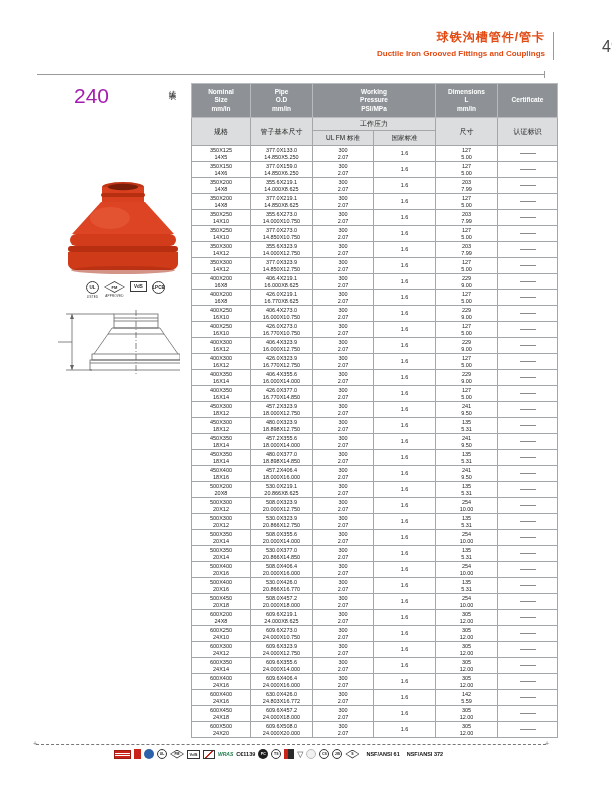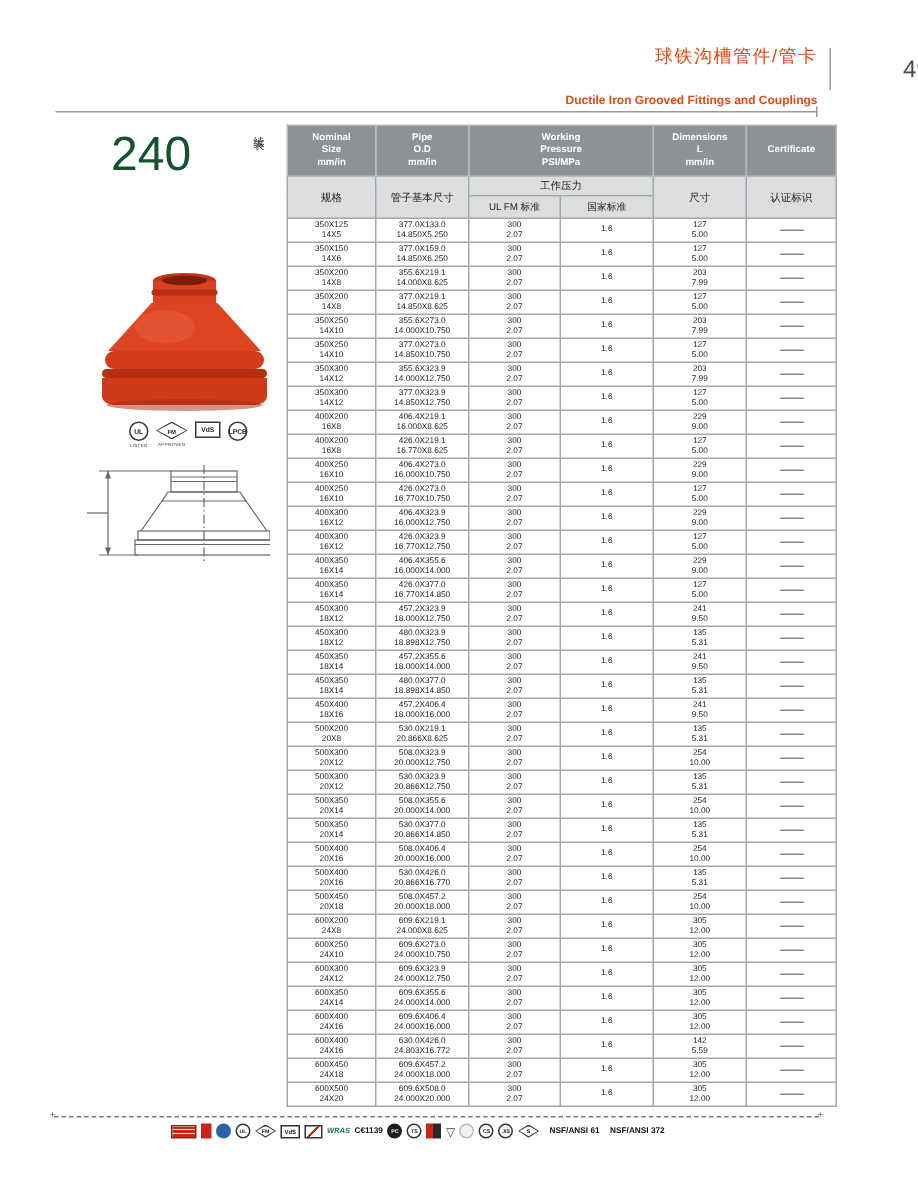--- a/index.html
+++ b/index.html
@@ -2,29 +2,29 @@
 <html><head>
 <meta charset="utf-8">
 <style>
   * { margin:0; padding:0; box-sizing:border-box; }
   body { background:#fff; }
   .page { position:relative; width:612px; height:800px; background:#ffffff;
           font-family:"Liberation Sans", sans-serif; overflow:hidden; }
 
   
   .hdr-text { position:absolute; top:29px; right:67px; text-align:right; }
-  .hdr-zh { font-size:12px; font-weight:normal; color:#e14a12; letter-spacing:1px; }
-  .hdr-en { font-size:8px; font-weight:bold; color:#e14a12; margin-top:16px; }
+  .hdr-zh { font-size:12px; font-weight:bold; color:#e14a12; letter-spacing:1px; }
+  .hdr-en { font-size:8px; font-weight:bold; color:#e14a12; margin-top:3px; }
   .hdr-divider { position:absolute; top:32px; left:553px; width:1px; height:28px; background:#9a9a9a; }
   .page-num { position:absolute; top:38px; left:562px; font-size:16px; color:#4a4a4a;margin-left:40px; }
   .hdr-rule { position:absolute; top:74px; left:37px; width:508px; height:1px; background:#9a9a9a; }
   .hdr-rule-tick { position:absolute; top:71px; left:544px; width:1px; height:7px; background:#9a9a9a; }
 
   
-  .big-code { position:absolute; left:74px; top:84px; font-size:32px; color:#14532d; }
+  .big-code { position:absolute; left:74px; top:84px; font-size:21px; color:#a21caf; }
   .name-zh { position:absolute; left:76px; top:123px; font-size:14px; line-height:19px;
              color:#e87c4e; letter-spacing:2px; white-space:pre-line; }
   .name-en { position:absolute; left:76px; top:161px; width:112px; font-size:11.5px;
              line-height:14px; color:#e45522; }
   .photo { position:absolute; left:58px; top:178px; }
   .side-certs { position:absolute; left:86px; top:281px; display:flex; gap:5px; align-items:flex-start; }
   .sc { display:flex; flex-direction:column; align-items:center; }
   .sc .sub { font-size:3px; color:#333; margin-top:1px; letter-spacing:0.2px; }
   .badge { position:relative; display:flex; align-items:center; justify-content:center;
            color:#222; font-weight:bold; }

